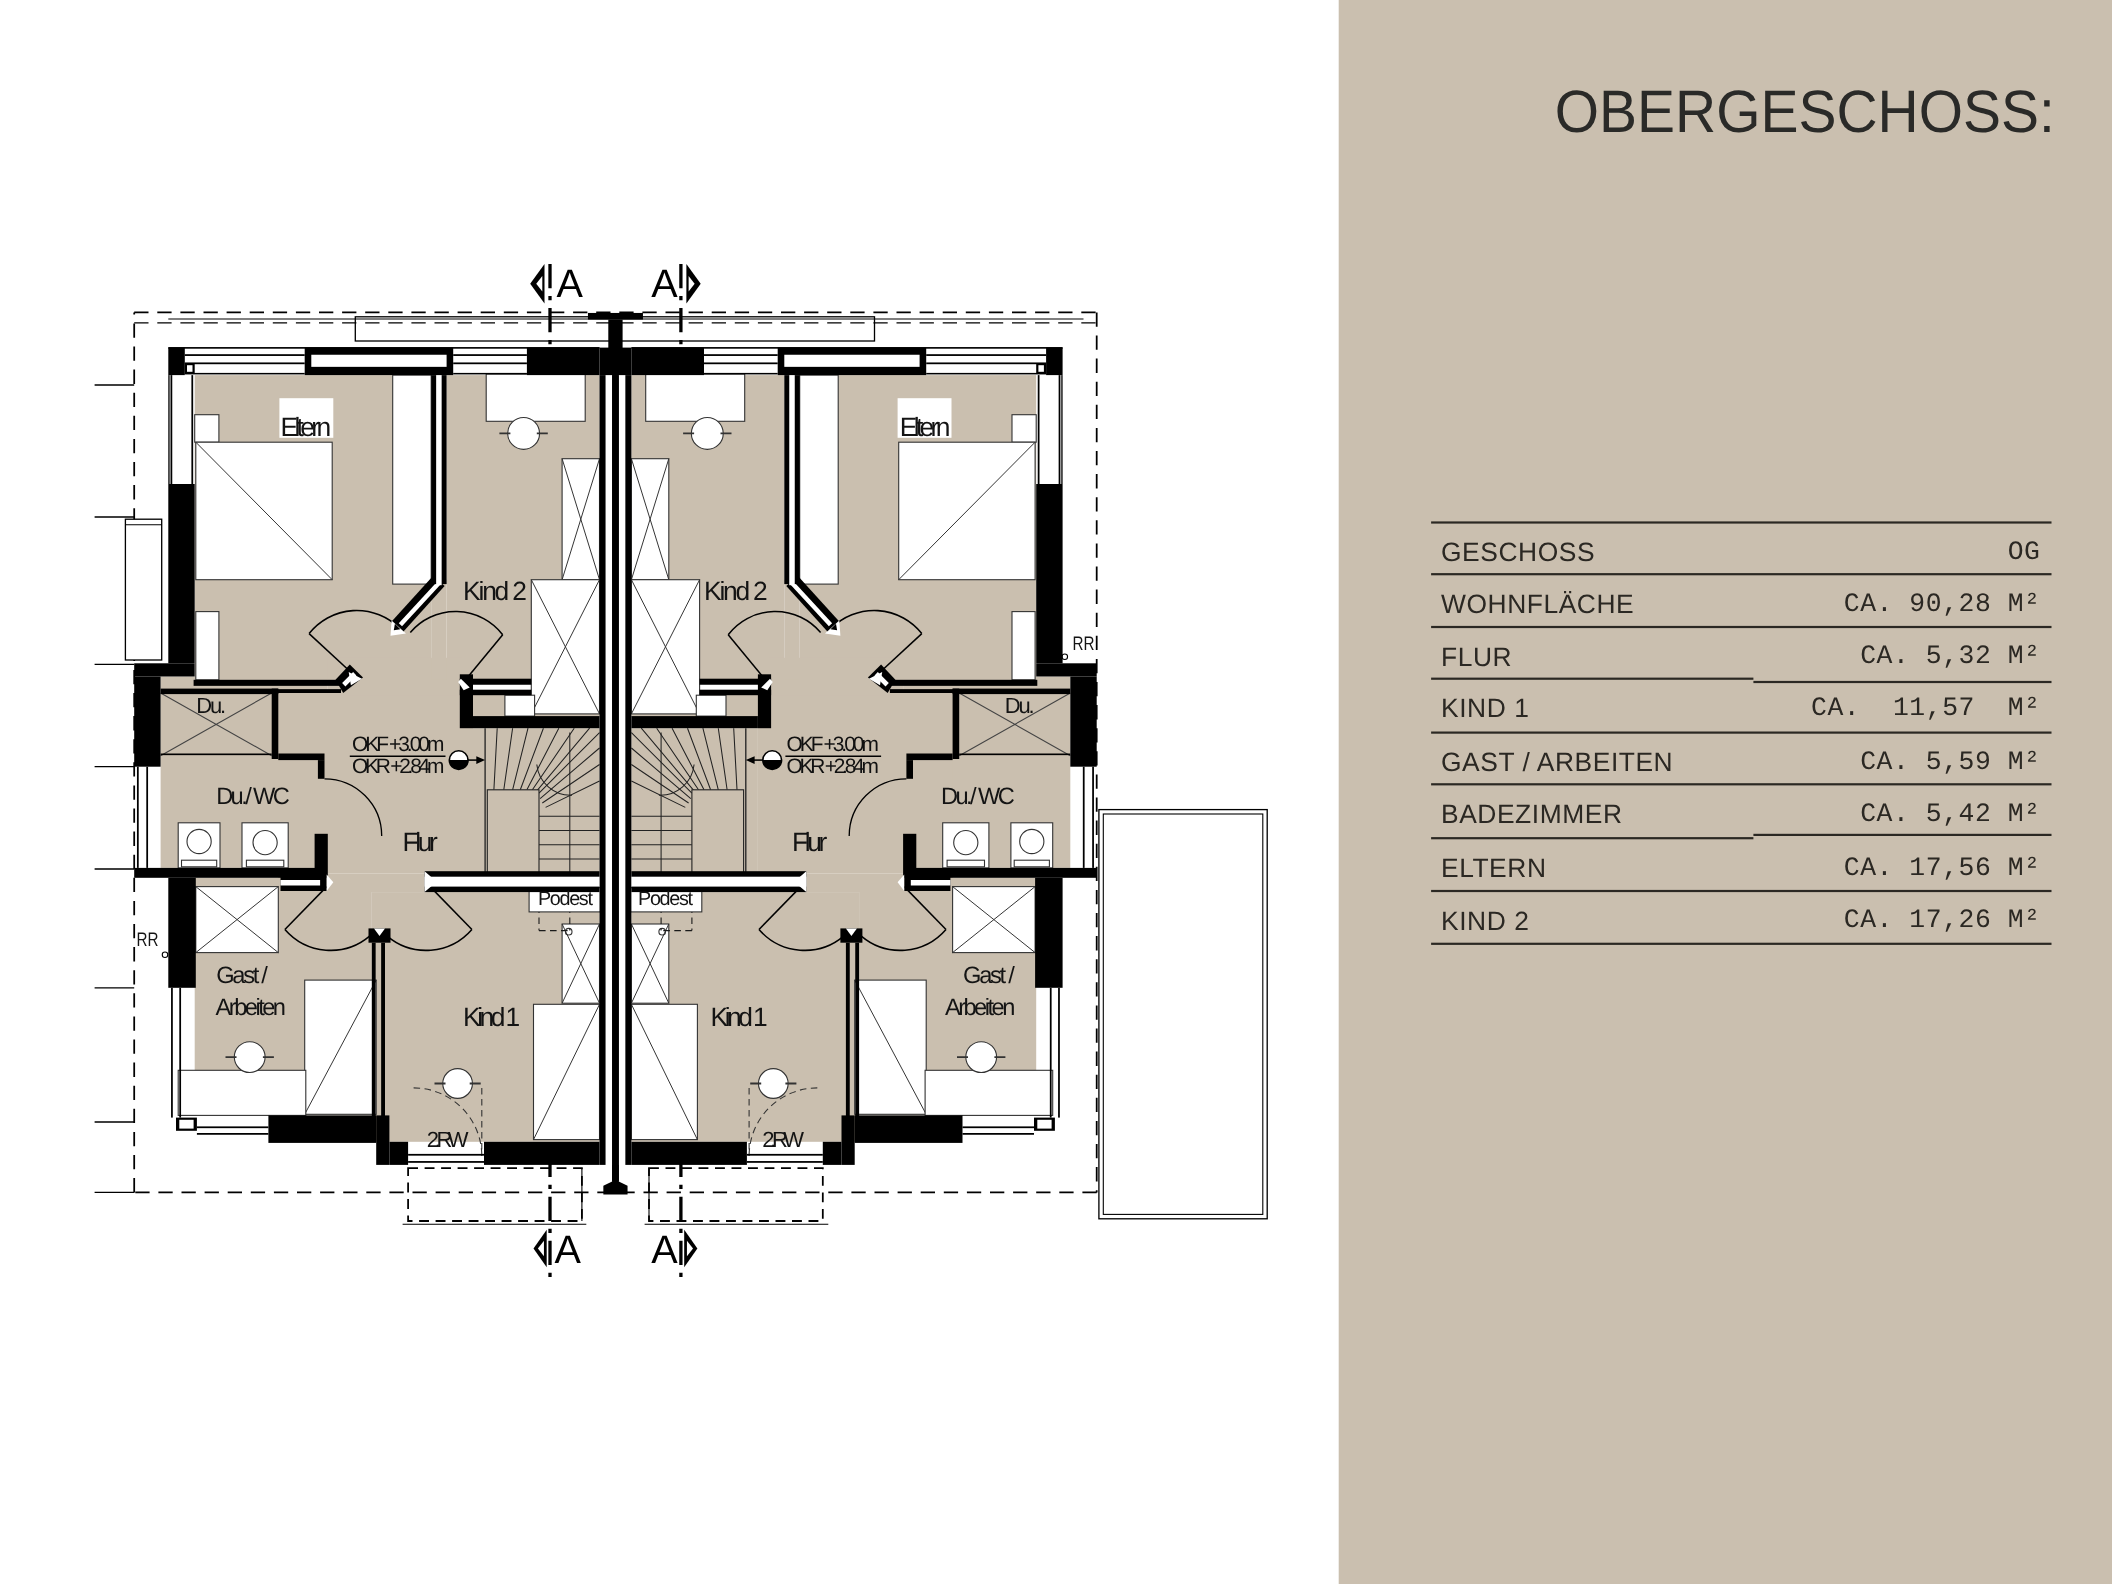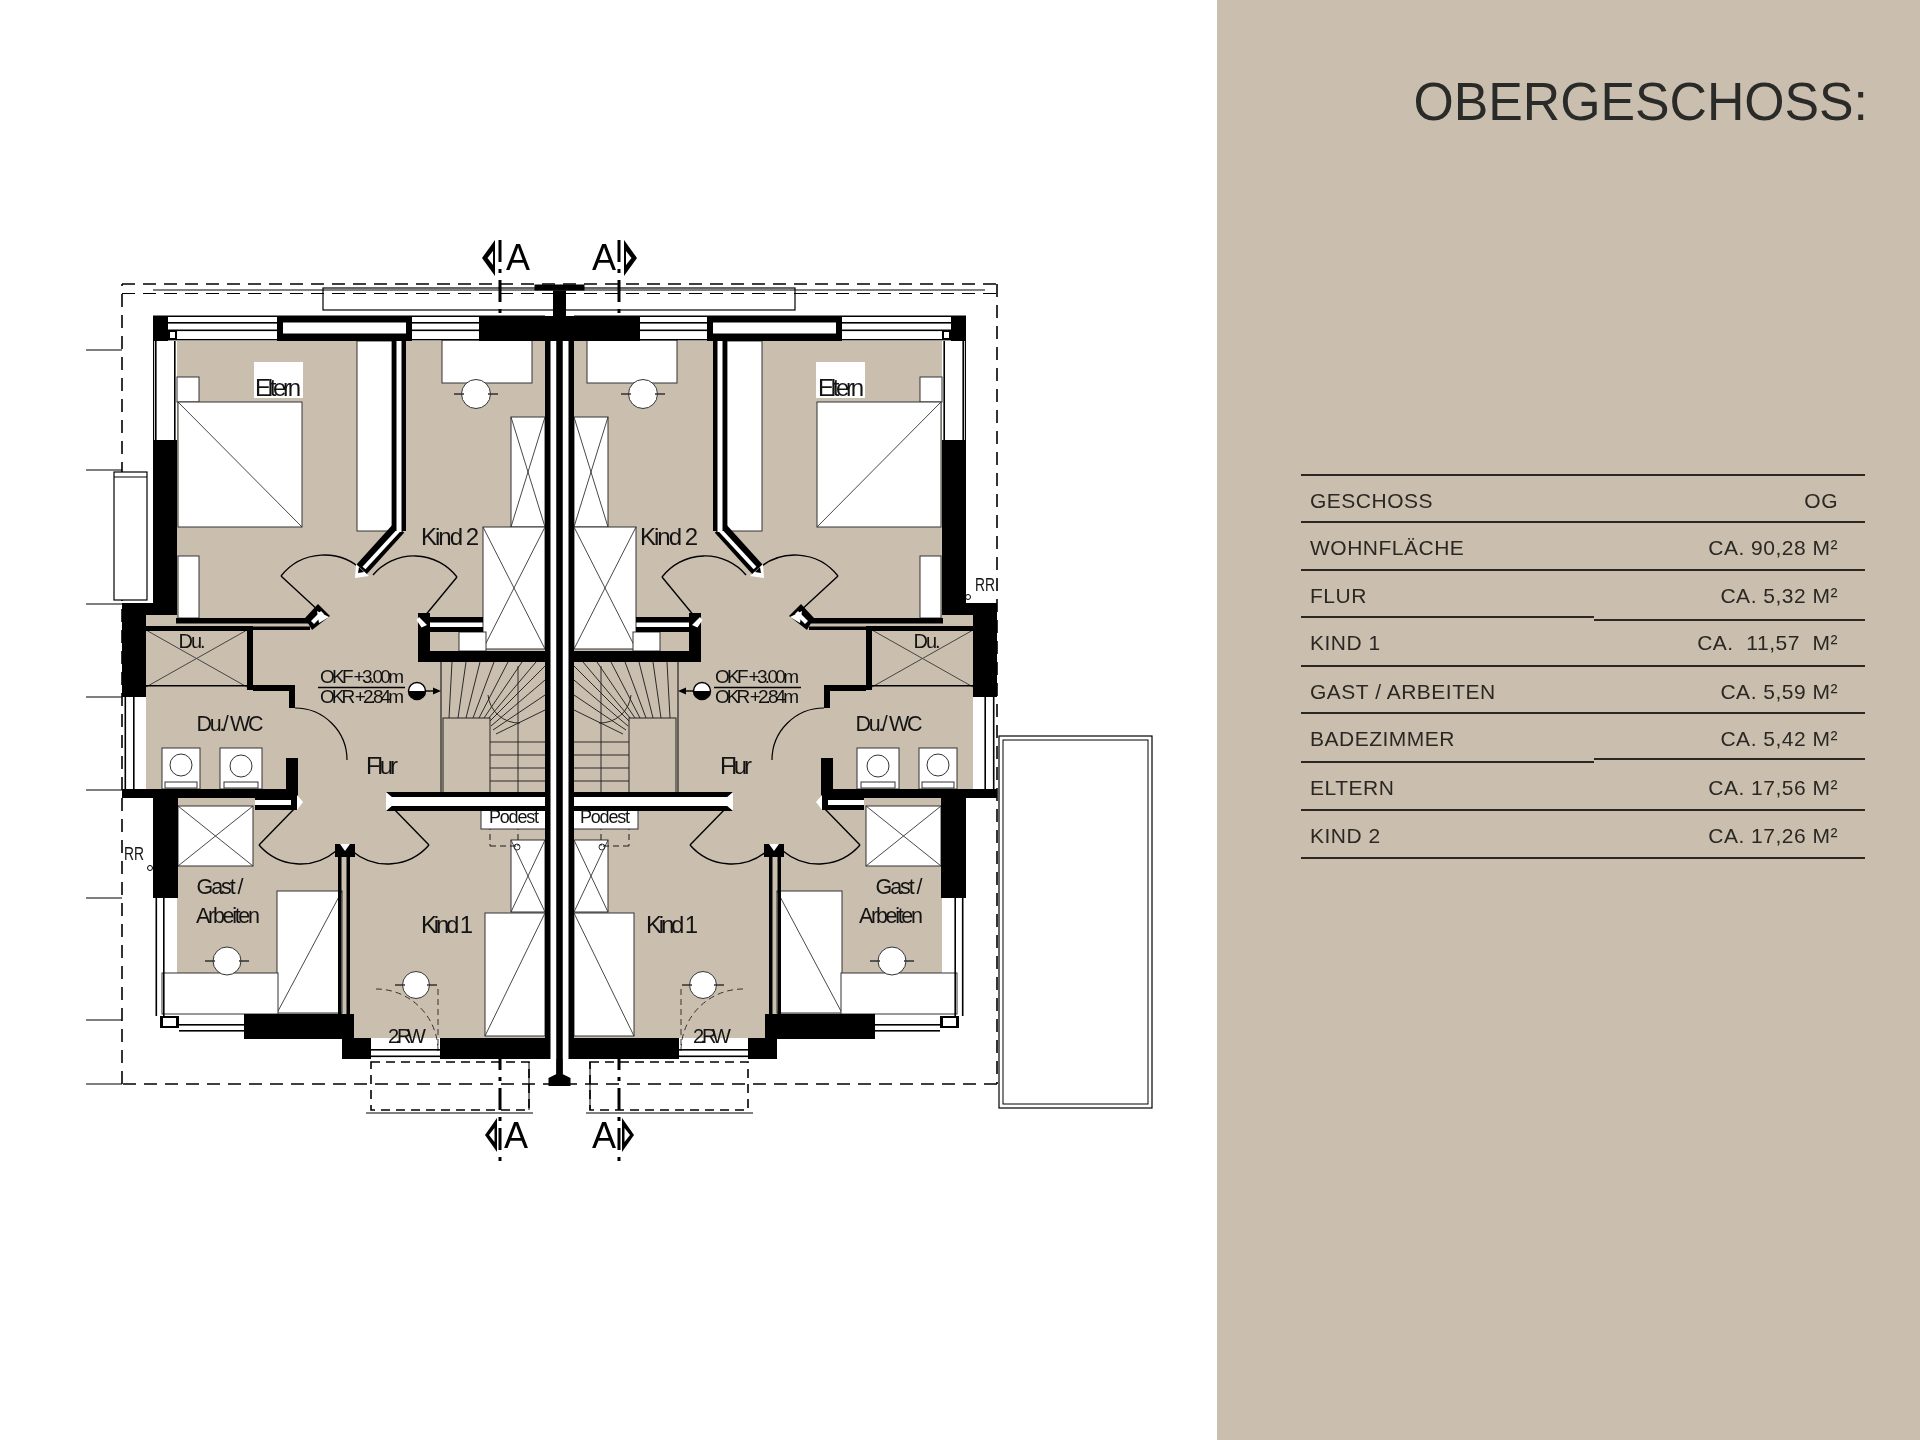--- a/index.html
+++ b/index.html
@@ -1,22 +1,22 @@
 <!DOCTYPE html>
 <html><head>
 <meta charset="utf-8">
 <style>
   html,body{margin:0;padding:0;}
   body{width:1920px;height:1440px;background:#ffffff;font-family:"Liberation Sans",sans-serif;position:relative;overflow:hidden;}
   #panel{position:absolute;left:1217px;top:0;width:703px;height:1440px;background:#cabfaf;}
   #title{position:absolute;left:1385px;top:70px;width:483px;text-align:right;font-size:54.5px;letter-spacing:0px;color:#2a2a28;font-weight:400;transform:scaleX(0.95);transform-origin:100% 50%;}
   .tline{position:absolute;height:2px;background:#2b2823;}
-  .trow{position:absolute;width:567px;left:1301px;height:48px;color:#2b2823;font-size:21px;letter-spacing:0.5px;}
+  .trow{position:absolute;width:567px;left:1301px;height:48px;color:#2b2823;font-size:24px;letter-spacing:0.5px;}
   .trow .lab{position:absolute;left:9px;top:15px;}
-  .trow .val{position:absolute;right:30px;top:15px;}
+  .trow .val{position:absolute;right:13px;top:15px;font-family:Liberation Mono, monospace;}
 </style>
 </head>
 <body>
 
 <div id="panel"></div>
 
 <div id="title">OBERGESCHOSS:</div>
 
 <div class="tline" style="left:1301px;top:474px;width:564px;"></div>
 <div class="tline" style="left:1301px;top:521px;width:564px;"></div>

